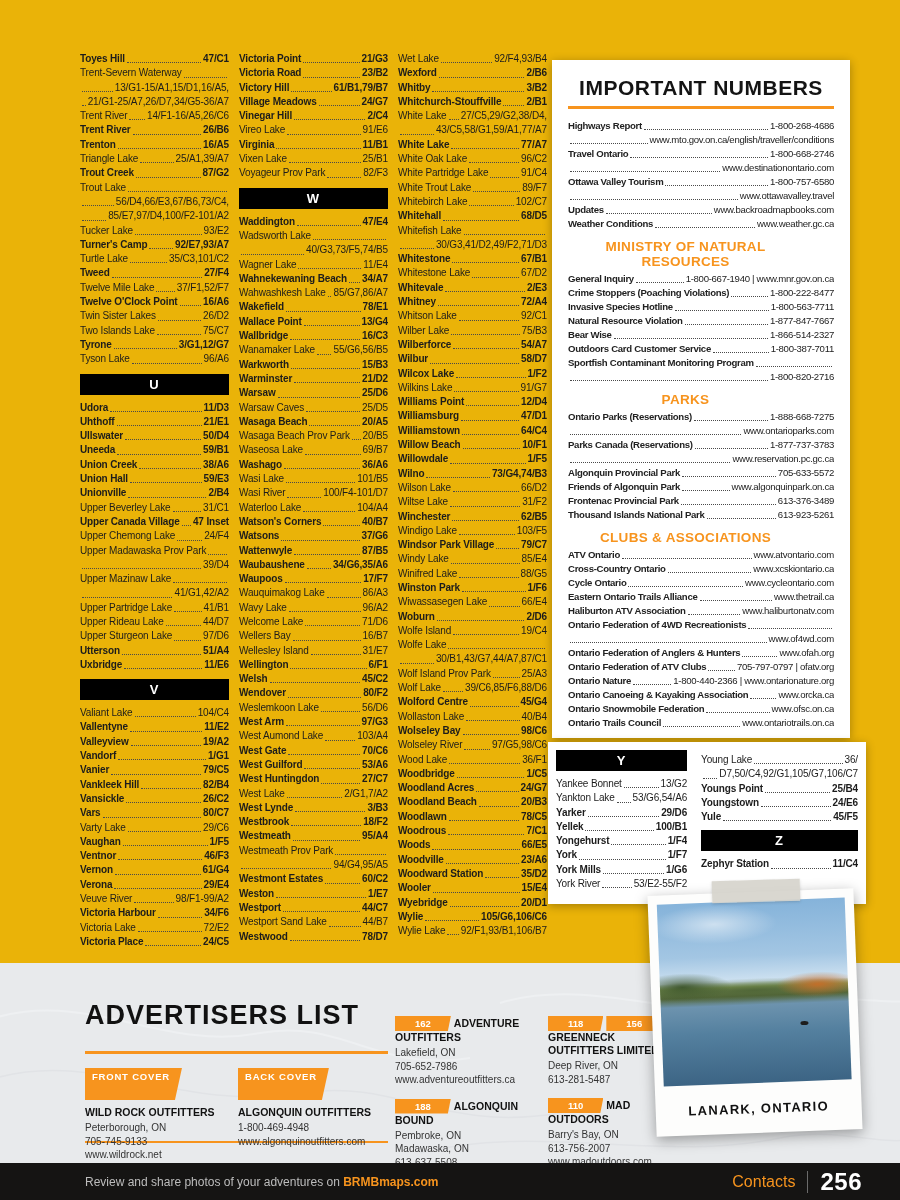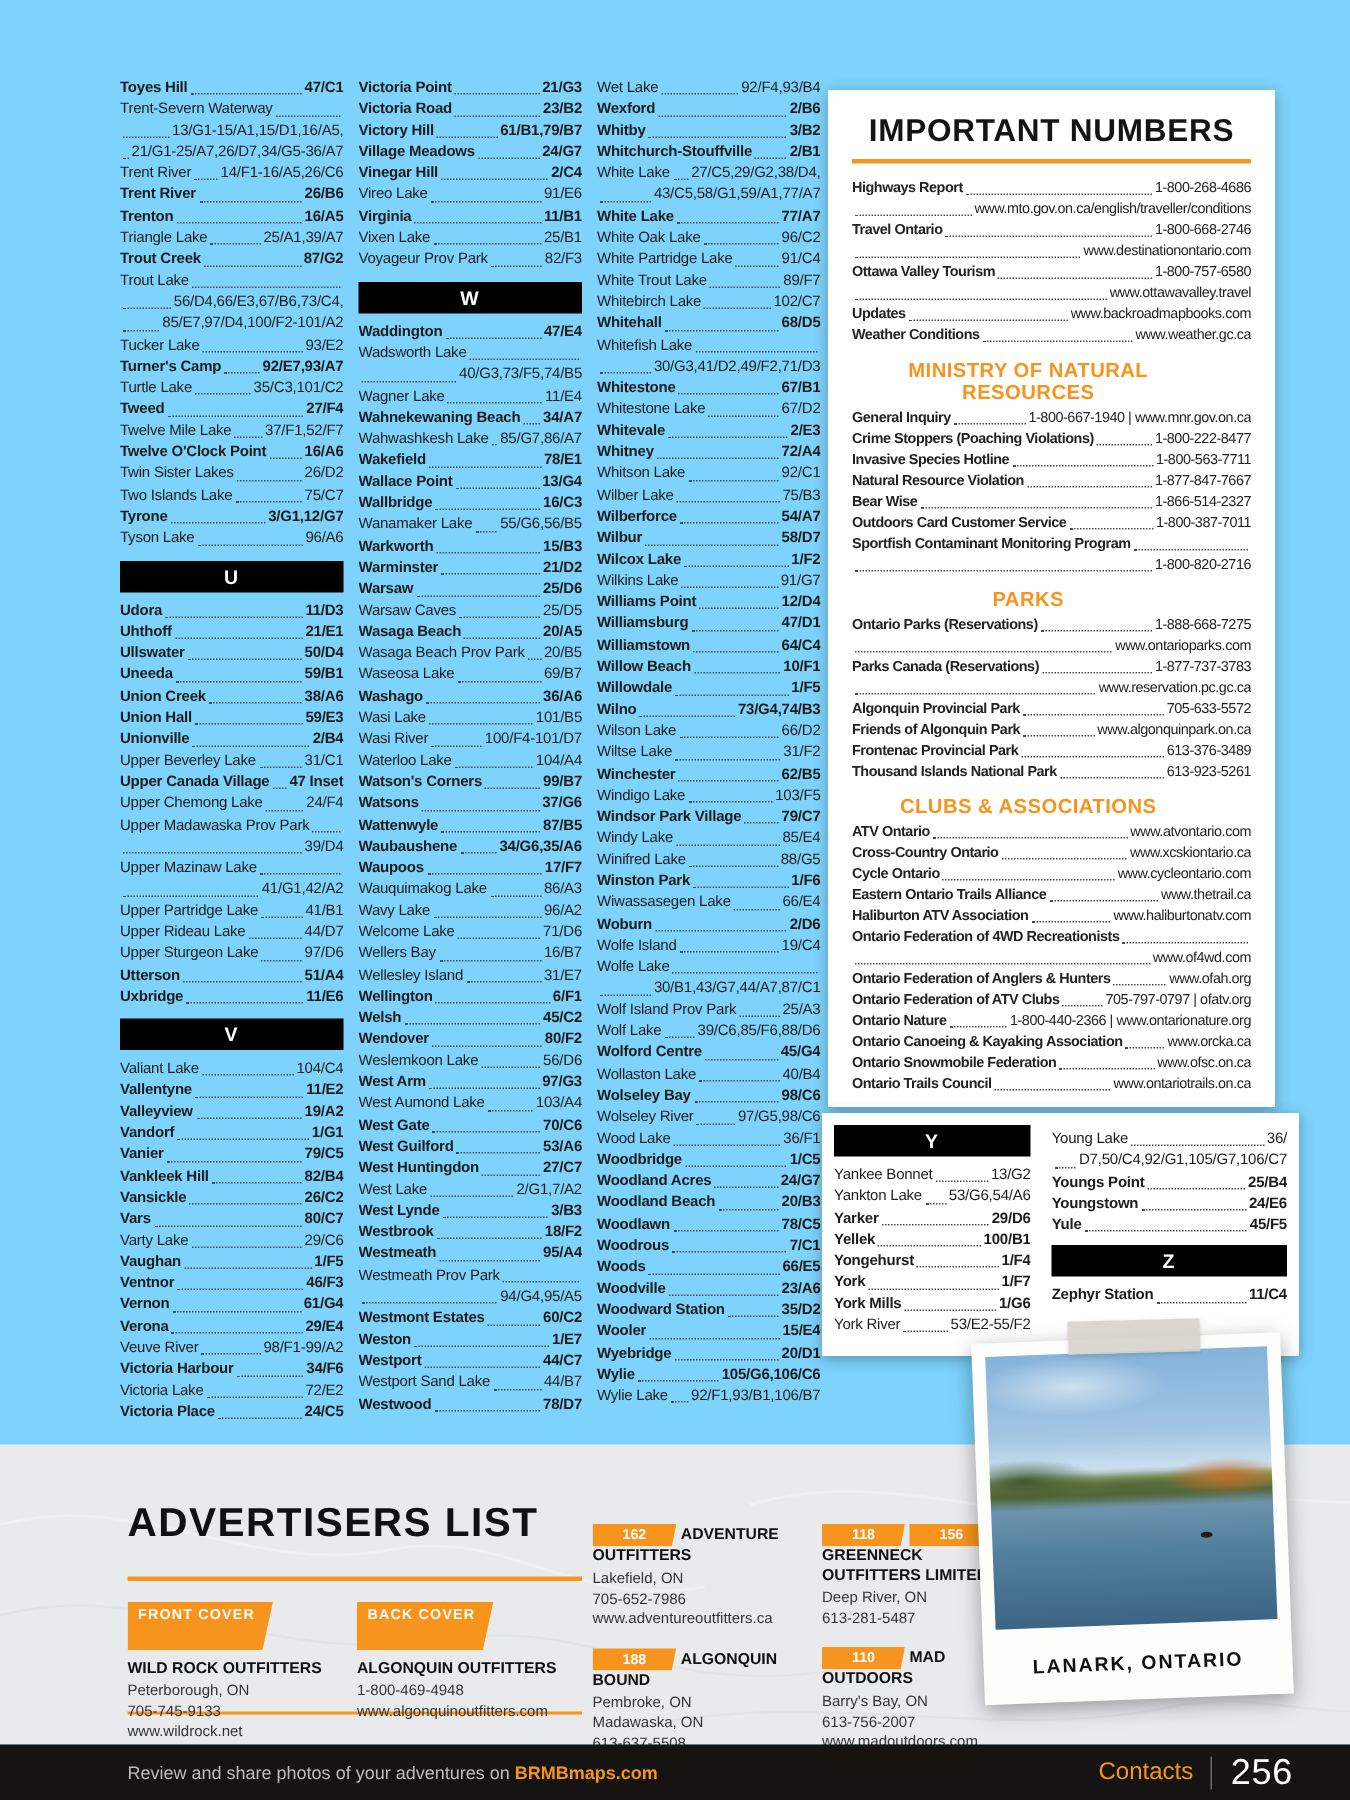--- a/index.html
+++ b/index.html
@@ -1,17 +1,17 @@
 <!DOCTYPE html>
 <html style="--accent: #f7941e;"><head>
 <meta charset="utf-8">
 <style>
   :root{ --accent:#f7941e; }
   html,body{ margin:0; padding:0; background:#888; }
-  .page{ position:relative; width:900px; height:1200px; background:#7dd3fc;
+  .page{ position:relative; width:900px; height:1200px; background:#eab308;
          font-family:"Liberation Sans", sans-serif; overflow:hidden; margin:0 auto; }
 
   
   .index-wrap{ position:absolute; left:80px; top:52px; width:468px; display:flex; gap:10px; }
   .idx-col{ width:149px; font-size:10px; line-height:14.3px; color:#1c1c1c; letter-spacing:-0.15px; }
   .idx-row{ display:flex; align-items:flex-end; white-space:nowrap; overflow:hidden; }
   .idx-row.b{ font-weight:700; }
   .idx-row .nm{ flex:0 0 auto; }
   .idx-row .rf{ flex:0 0 auto; }
   .dots{ flex:1 1 3px; min-width:3px; border-bottom:1px dotted #4a4a4a; margin:0 2px 3px; }
@@ -78,21 +78,21 @@
               font-size:13px; letter-spacing:1.3px; color:#111; }
 
   
   #footer{ position:absolute; left:0; top:1163px; width:900px; height:37px; background:#151413;
            display:flex; align-items:center; z-index:3; }
   .f-left{ margin-left:85px; color:#bdbdbd; font-size:12px; }
   .f-left b{ color:var(--accent); font-weight:700; }
   .f-right{ margin-left:auto; margin-right:38px; display:flex; align-items:center; gap:12px; }
   .f-contacts{ color:var(--accent); font-size:16px; }
   .f-div{ width:1px; height:22px; background:#6b6b6b; }
-  .f-page{ color:#fff; font-size:24px; font-weight:400; letter-spacing:.5px; }
+  .f-page{ color:#fff; font-size:24px; font-weight:700; letter-spacing:.5px; }
 </style>
 </head>
 <body>
 
 <div class="page">
 
   <div class="index-wrap">
     <div class="idx-col">
         <div class="idx-row b">
           <span class="nm">Toyes Hill</span>
@@ -523,21 +523,21 @@
           <span class="rf">100/F4-101/D7</span>
         </div>
         <div class="idx-row">
           <span class="nm">Waterloo Lake</span>
           <span class="dots"></span>
           <span class="rf">104/A4</span>
         </div>
         <div class="idx-row b">
           <span class="nm">Watson's Corners</span>
           <span class="dots"></span>
-          <span class="rf">99/B7</span>
+          <span class="rf">40/B7</span>
         </div>
         <div class="idx-row b">
           <span class="nm">Watsons</span>
           <span class="dots"></span>
           <span class="rf">37/G6</span>
         </div>
         <div class="idx-row b">
           <span class="nm">Wattenwyle</span>
           <span class="dots"></span>
           <span class="rf">87/B5</span>

